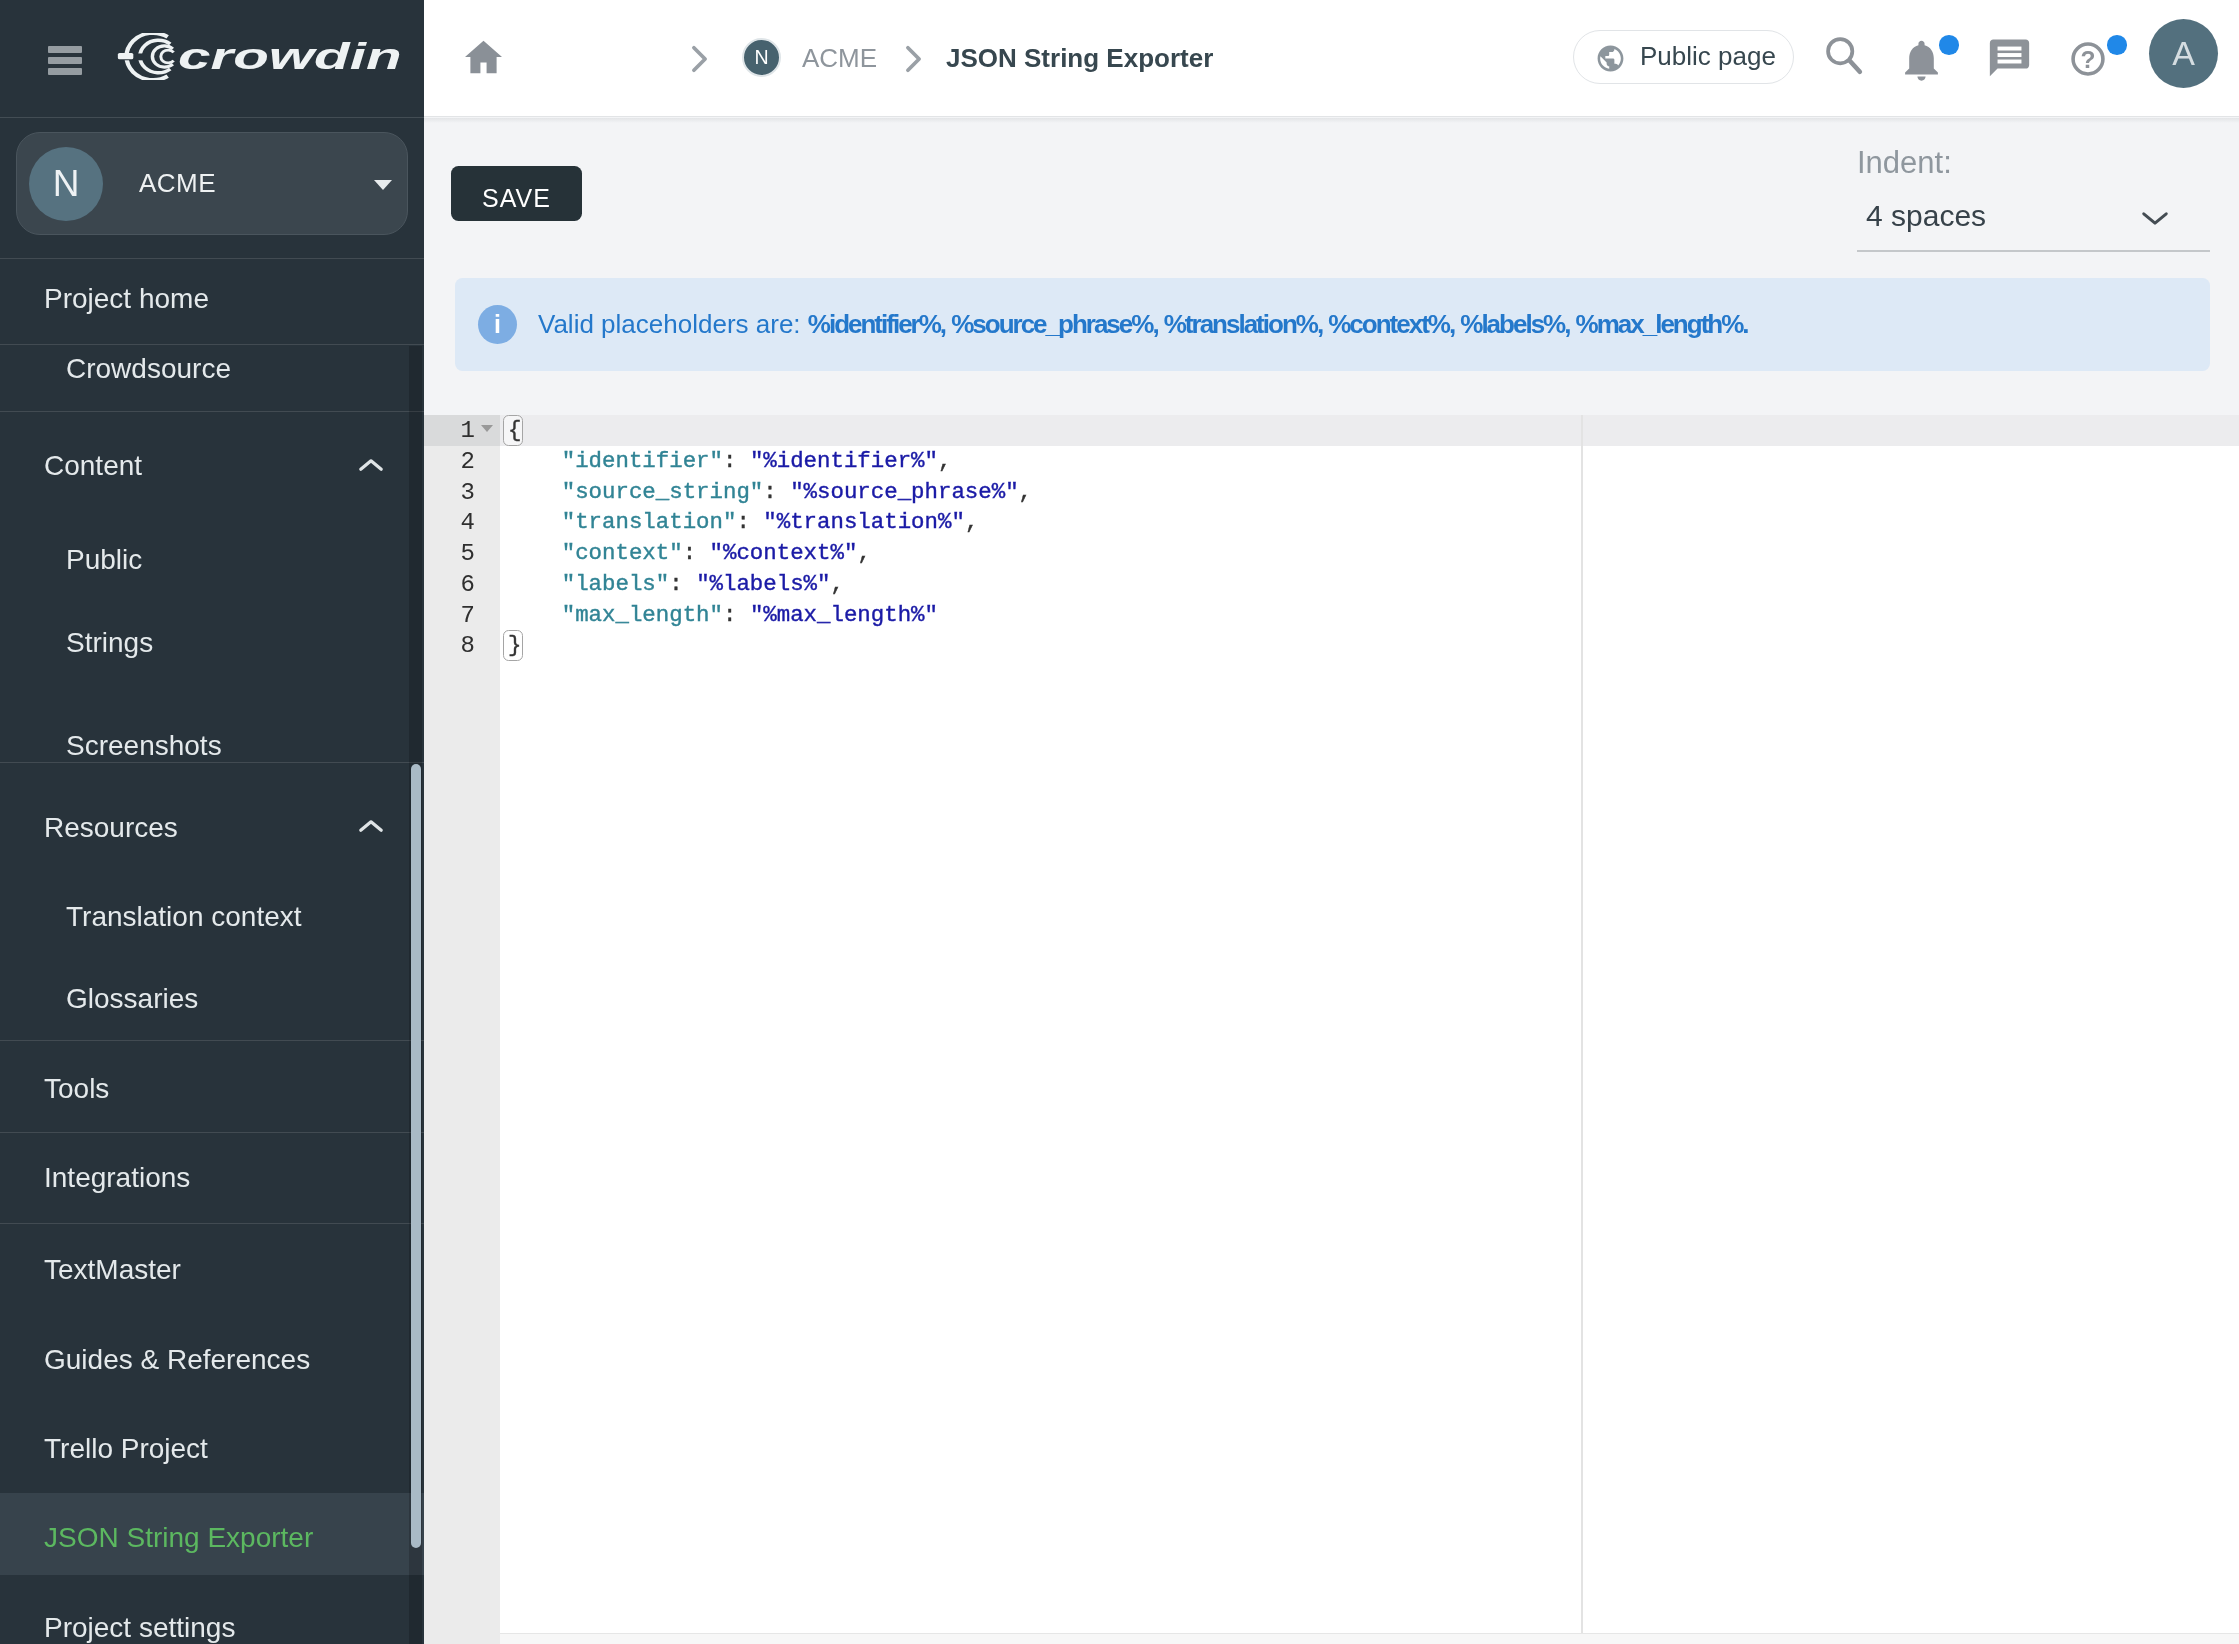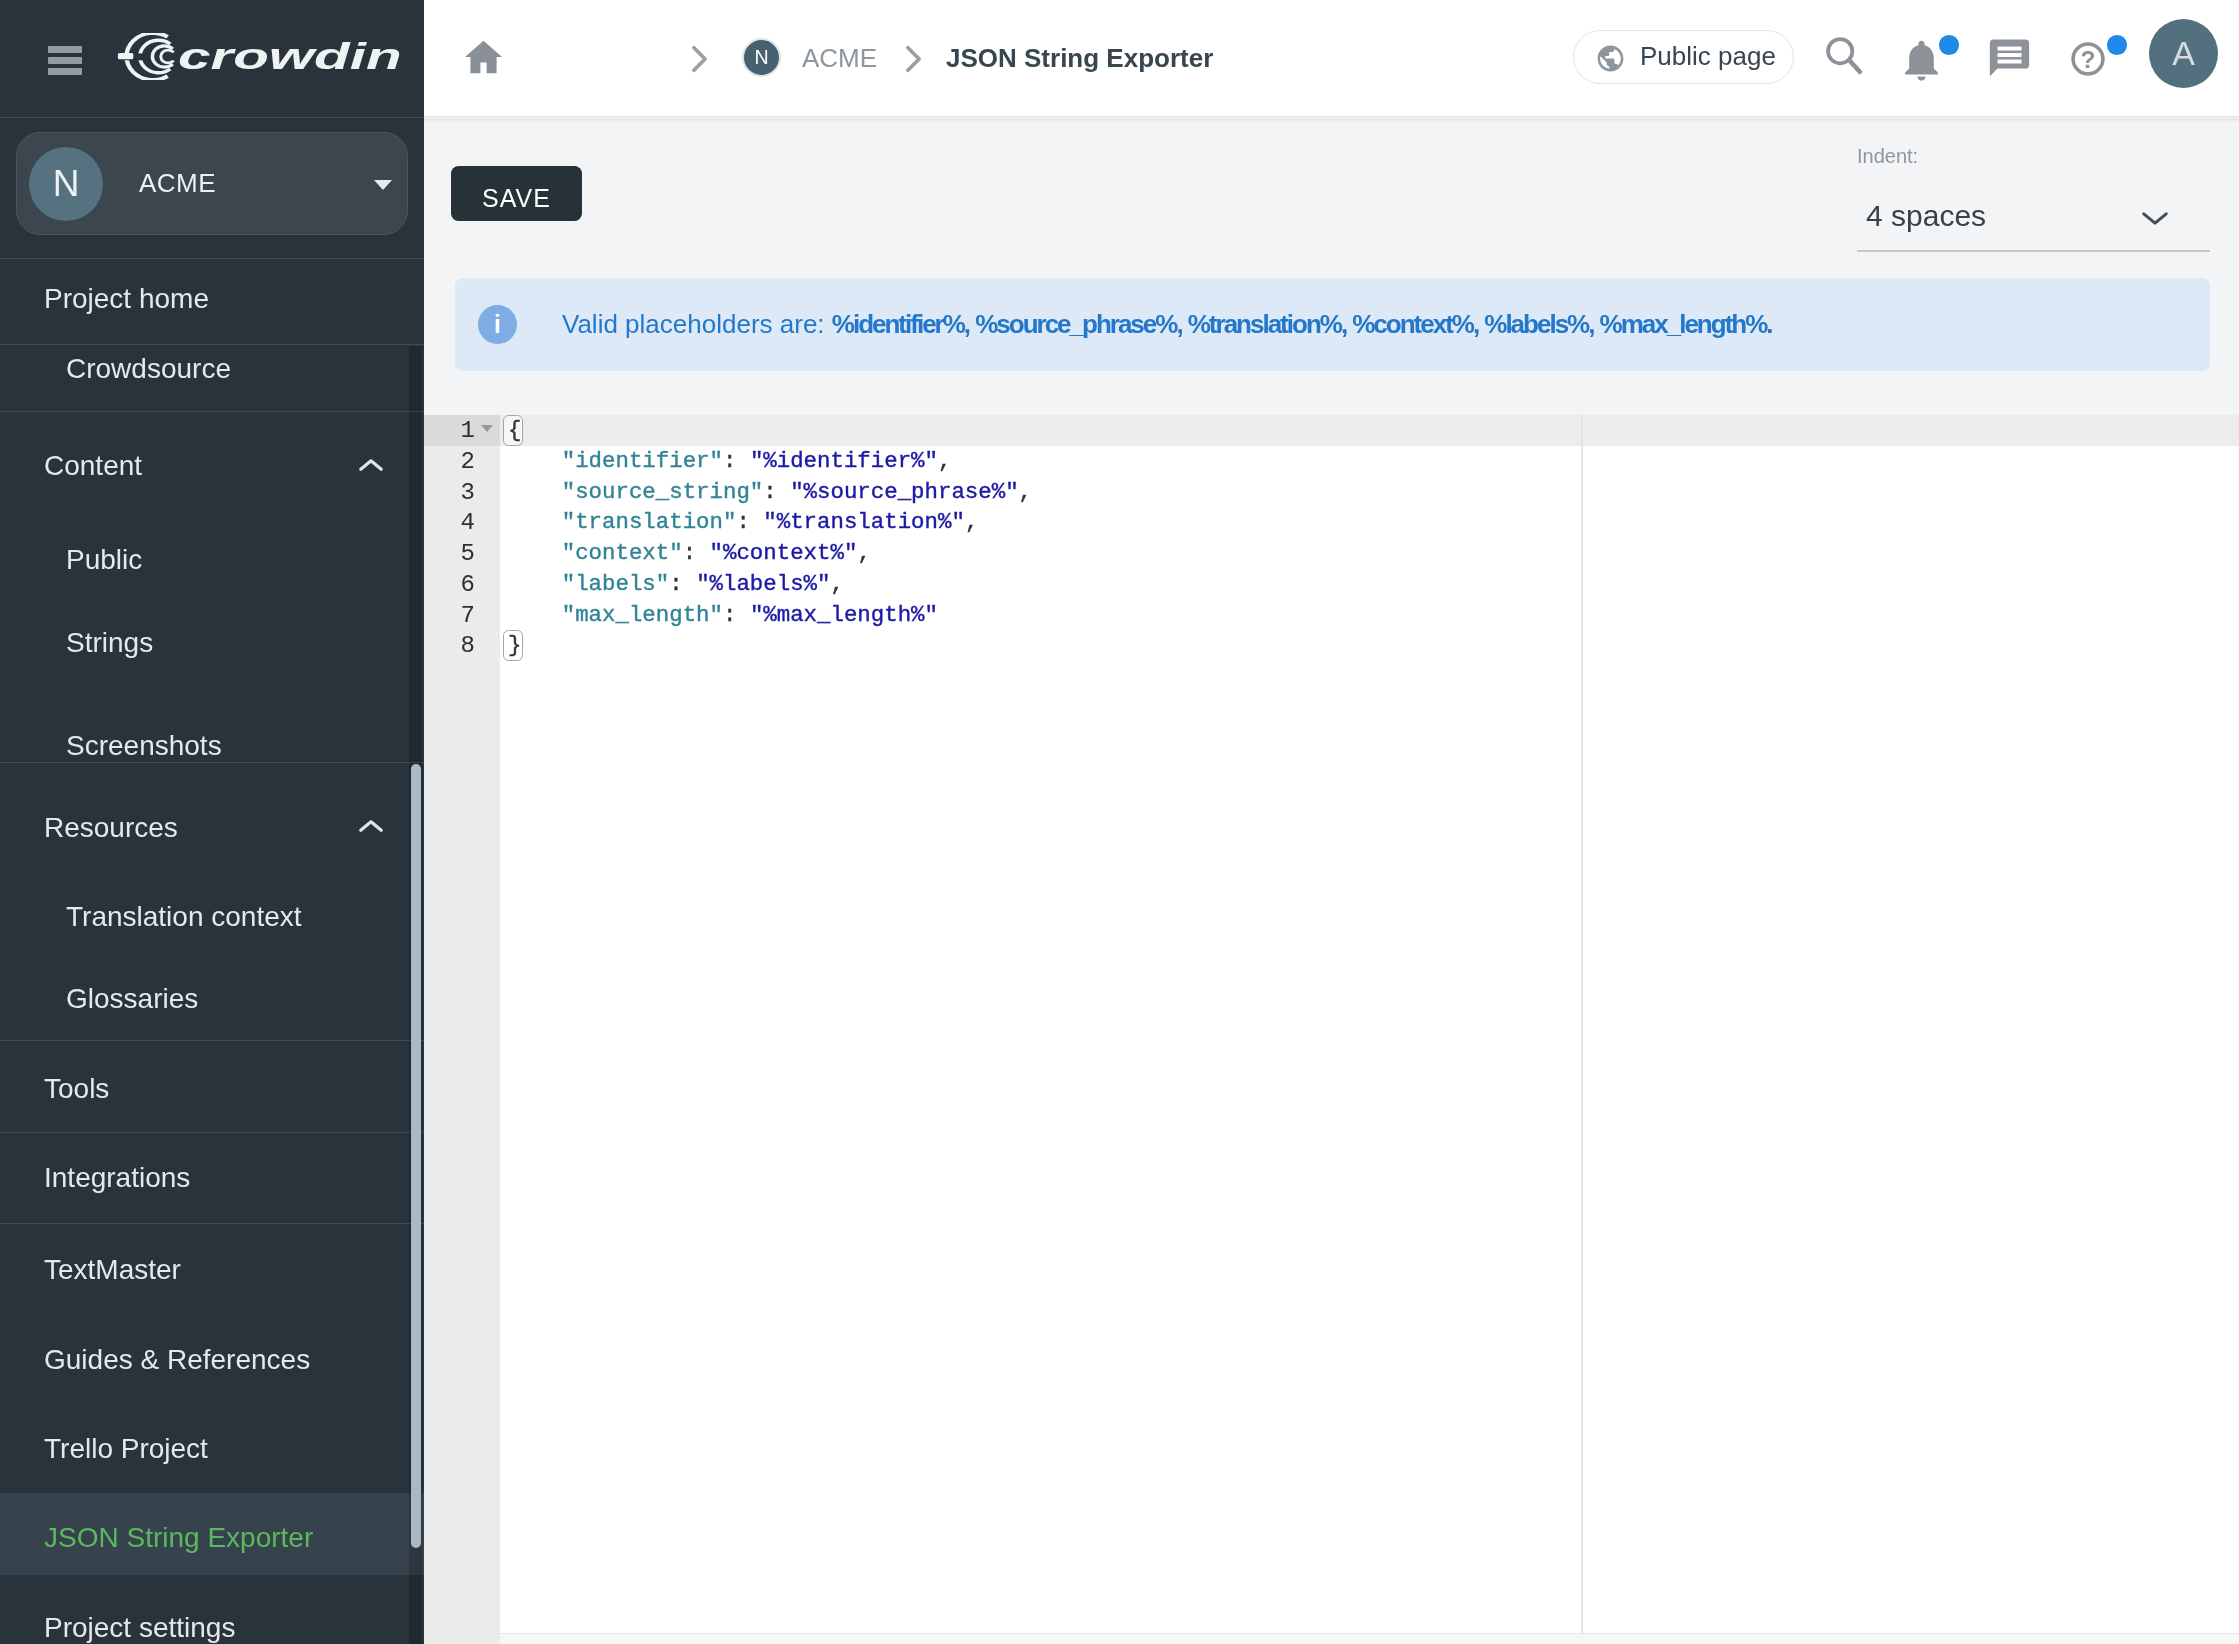--- a/index.html
+++ b/index.html
@@ -40,29 +40,29 @@
   #pill span { position:absolute; left:66px; top:0; height:50px; line-height:50px; font-size:26px;
     color:#37474f; font-weight:500; }
   .icon { position:absolute; }
   .bdot { position:absolute; width:19.6px; height:19.6px; border-radius:50%; background:#2088e8; }
   #av-a { position:absolute; left:1725px; top:18.6px; width:69px; height:69px; border-radius:50%;
     background:#53707e; color:#d5dde1; font-size:34px; text-align:center; line-height:69px; }
   
   #save { position:absolute; left:451px; top:166px; width:131px; height:55px; background:#263238;
     border-radius:7.5px; color:#fff; font-size:25px; font-weight:500; letter-spacing:1.1px;
     text-align:center; line-height:65px; }
-  #indent-label { position:absolute; left:1857px; top:145px; font-size:20px; color:#8f979e; }
+  #indent-label { position:absolute; left:1857px; top:145px; font-size:31px; color:#8f979e; }
   #indent-val { position:absolute; left:1866px; top:199px; font-size:30px; color:#37424a; }
   #indent-line { position:absolute; left:1857px; top:250px; width:353px; height:1.9px; background:#c4c7ca; }
   #banner { position:absolute; left:455px; top:278px; width:1755px; height:93px; background:#dde9f6;
     border-radius:7.5px; }
   #banner-i { position:absolute; left:23px; top:27px; width:39px; height:39px; border-radius:50%;
     background:#7dade3; color:#fff; font-size:25px; font-weight:bold; text-align:center; line-height:39px; }
   #banner-text { position:absolute; left:83px; top:0; height:93px; line-height:93px; font-size:26px;
-    color:#2478cb; white-space:nowrap;margin-left:24px; }
+    color:#2478cb; white-space:nowrap; }
   
   #editor { position:absolute; left:424px; top:415px; width:1815px; height:1230px; background:#fff; }
   #gutter { position:absolute; left:0; top:0; width:76px; height:1230px; background:#ebebeb; }
   #gutter-active { position:absolute; left:0; top:0; width:76px; height:31px; background:#d9dadb; }
   #line-active { position:absolute; left:76px; top:0; width:1740px; height:31px; background:#ececee; }
   .lnum { position:absolute; width:51px; text-align:right; font-family:"Liberation Mono", monospace;
     font-size:24px; line-height:31px; color:#2f2f2f; }
   #fold { position:absolute; left:57px; top:10.3px; width:0; height:0;
     border-left:6px solid transparent; border-right:6px solid transparent; border-top:7.5px solid #999; }
   .cl { position:absolute; left:84px; white-space:pre; font-family:"Liberation Mono", monospace;

